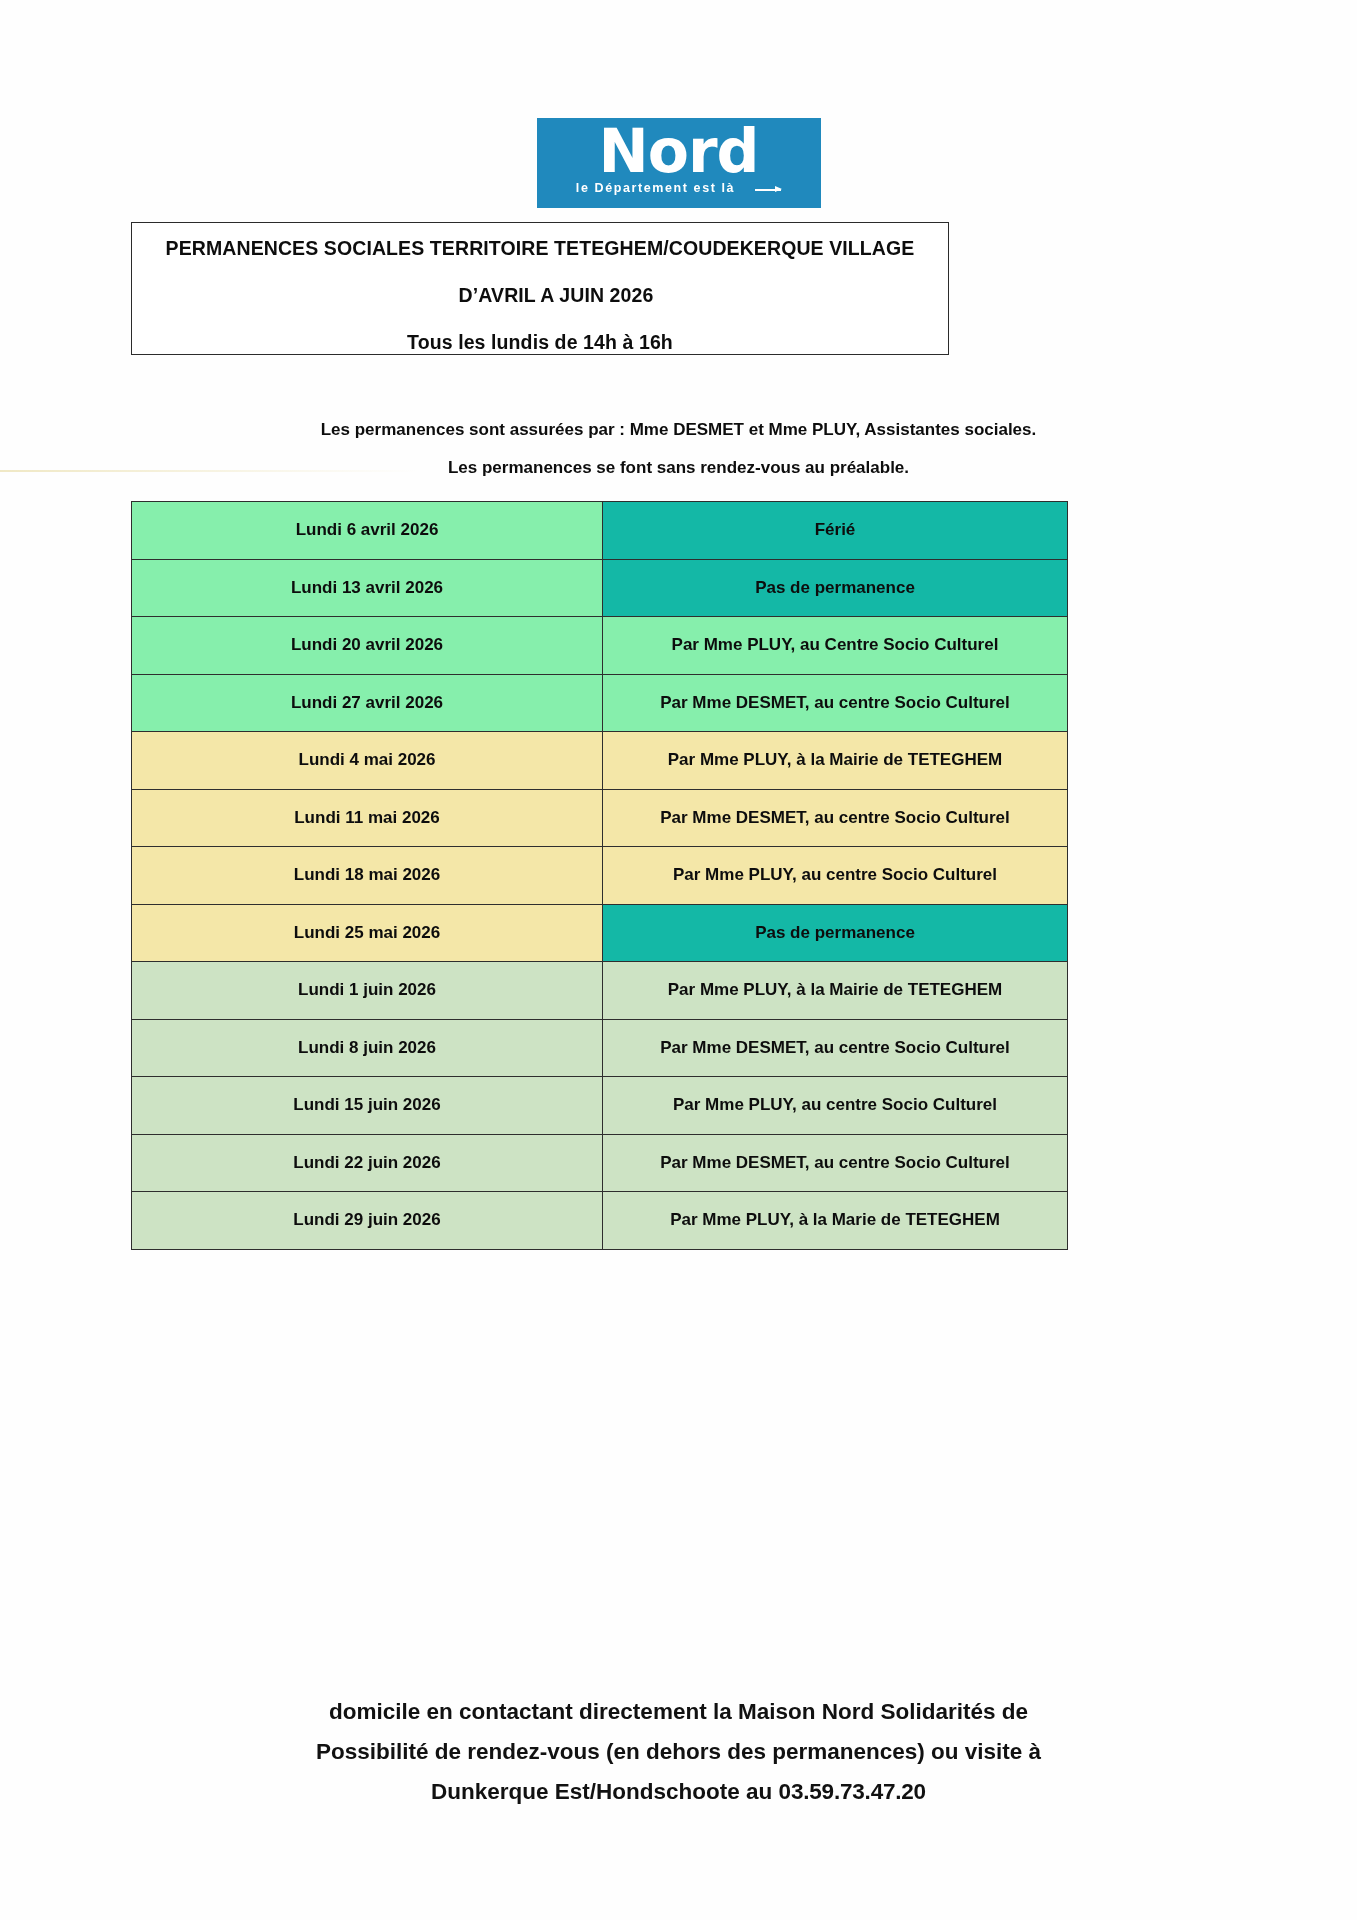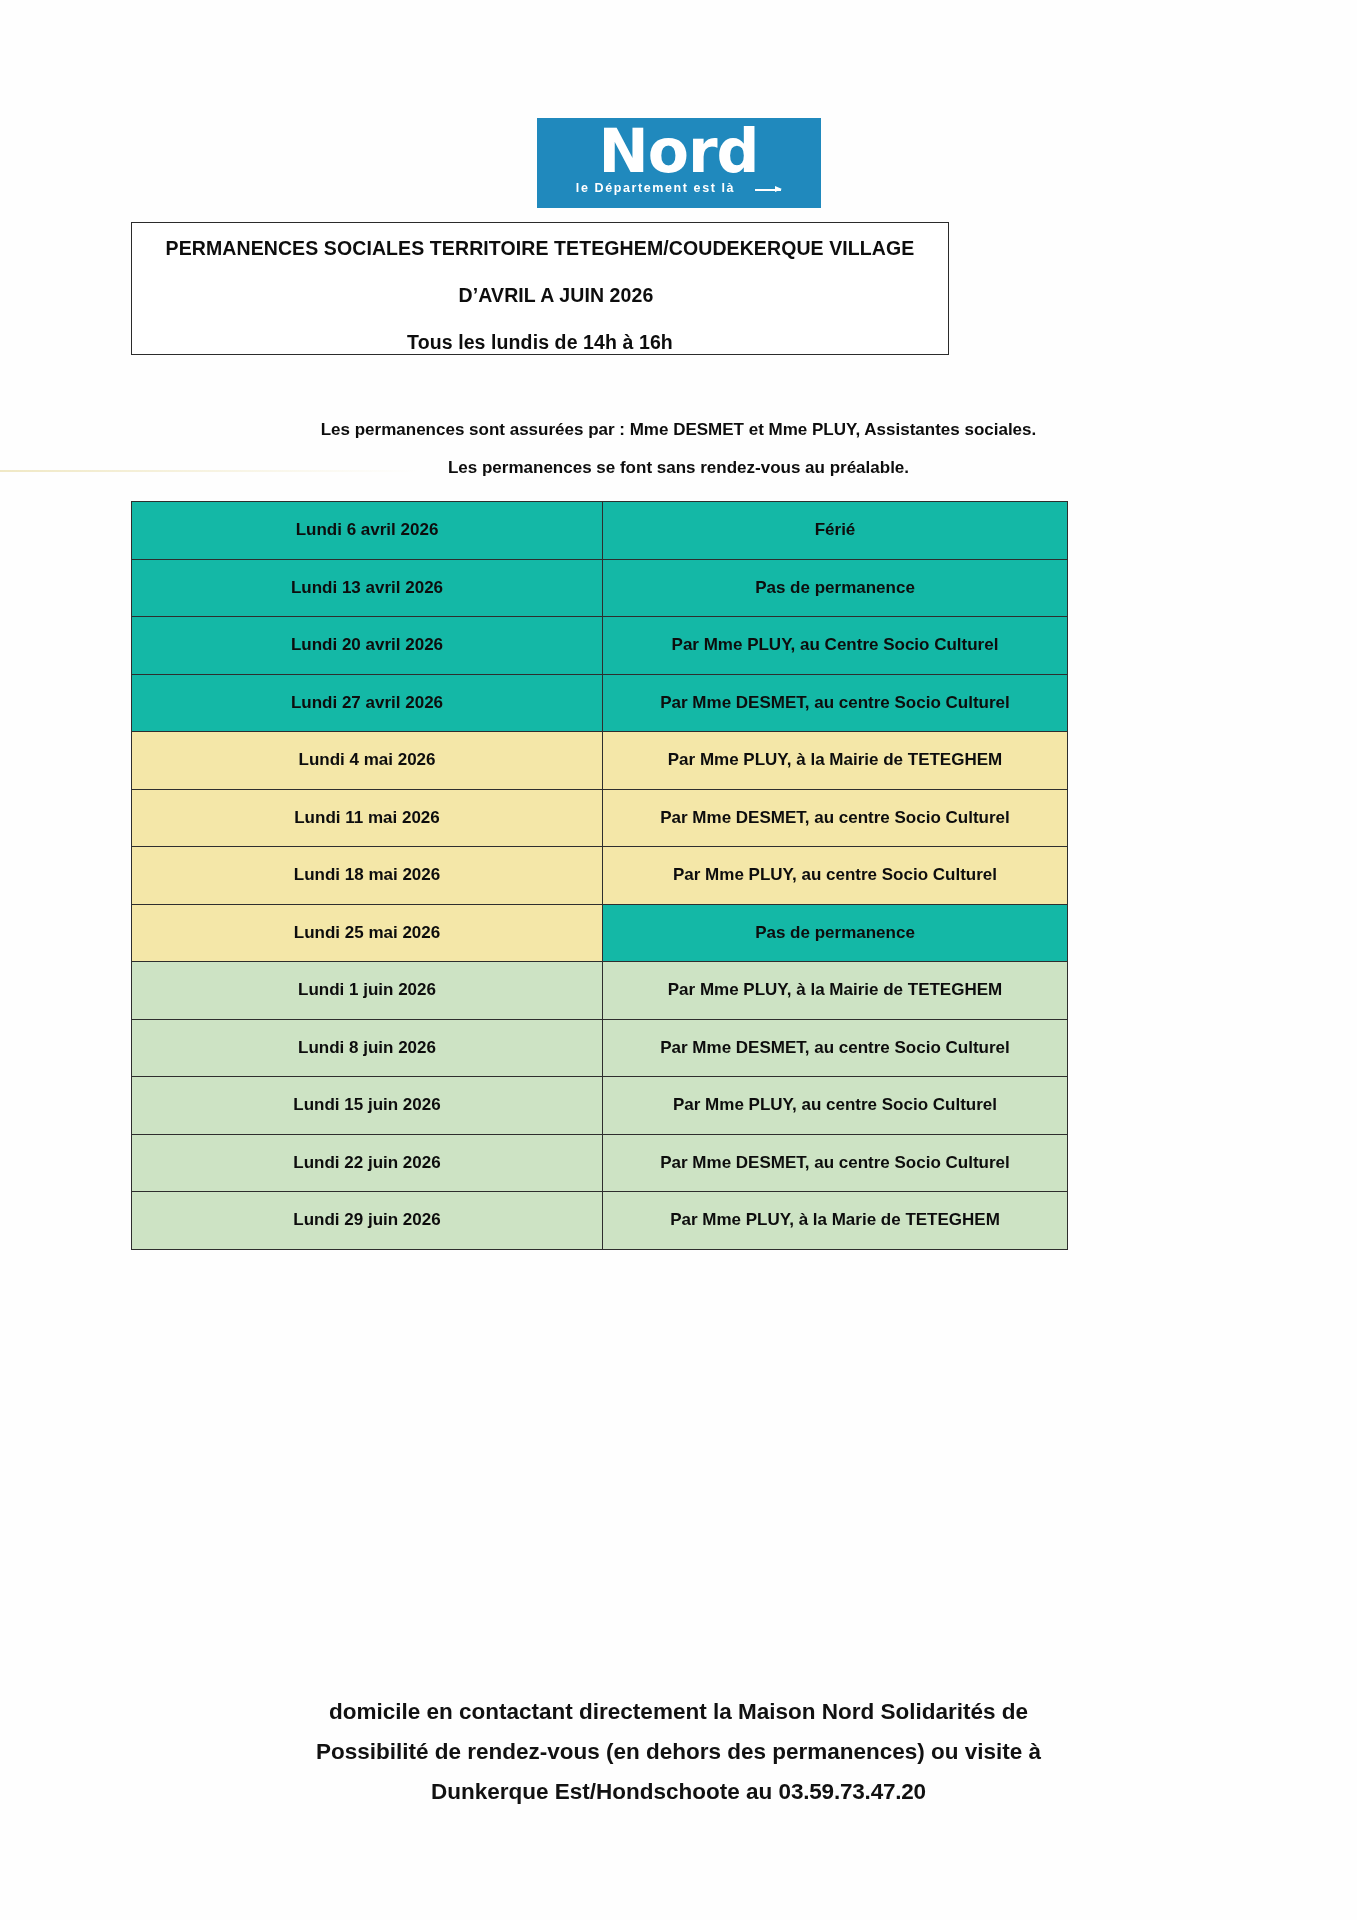--- a/index.html
+++ b/index.html
@@ -146,21 +146,21 @@
     text-align: center;
     vertical-align: middle;
     font-weight: bold;
     font-size: 17px;
     padding: 0 6px;
     white-space: nowrap;
   }
   .table td.c-date { width: 458px; }
   .table td.c-info { width: 452px; }
 
-  .bg-orange { background: #14b8a6; }
+  .bg-orange { background: #86efac; }
   .bg-yellow { background: #f4e7a8; }
   .bg-green  { background: #cde3c4; margin-top: 11px; }
   .bg-white  { background: #14b8a6; }
 
   
   .footer {
     position: absolute;
     left: 0; right: 0;
     top: 1692px;
     text-align: center;

